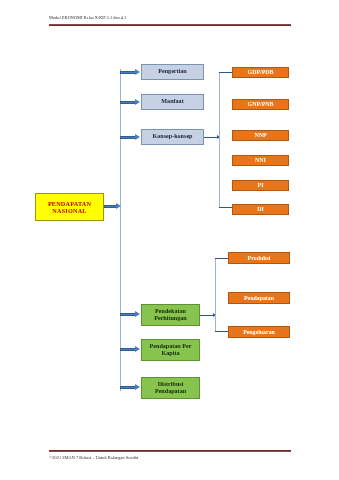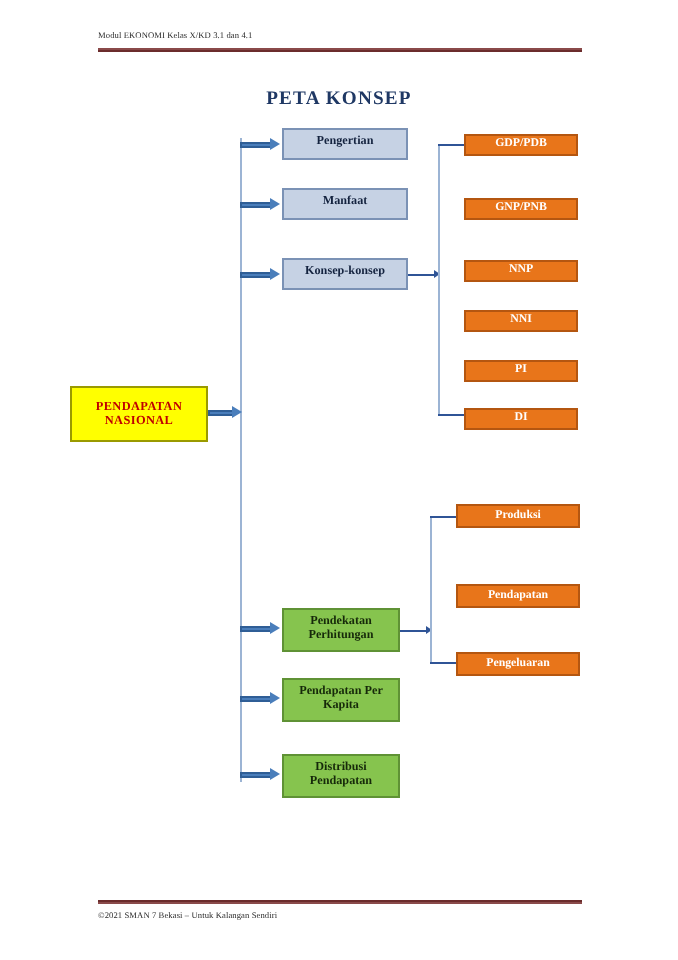--- a/index.html
+++ b/index.html
@@ -136,21 +136,20 @@
   }
 </style>
 </head>
 <body>
 
 <div id="page">
 
   <div id="header-text">Modul EKONOMI Kelas X/KD 3.1 dan 4.1</div>
   <div id="header-rule"></div>
 
-  <div id="page-title">PETA KONSEP</div>
 
   <div class="vline" style="left:120px; top:69px; height:322px;"></div>
 
   <div class="barrow" style="left:104px; top:203px; width:17px;">
     <div class="shaft" style="width:12px;"></div>
     <div class="head" style="left:11.8px;"></div>
   </div>
 
   <div class="node yellow" style="left:35px; top:193px; width:69px; height:28px;">
     <span class="lbl">PENDAPATAN NASIONAL</span>

